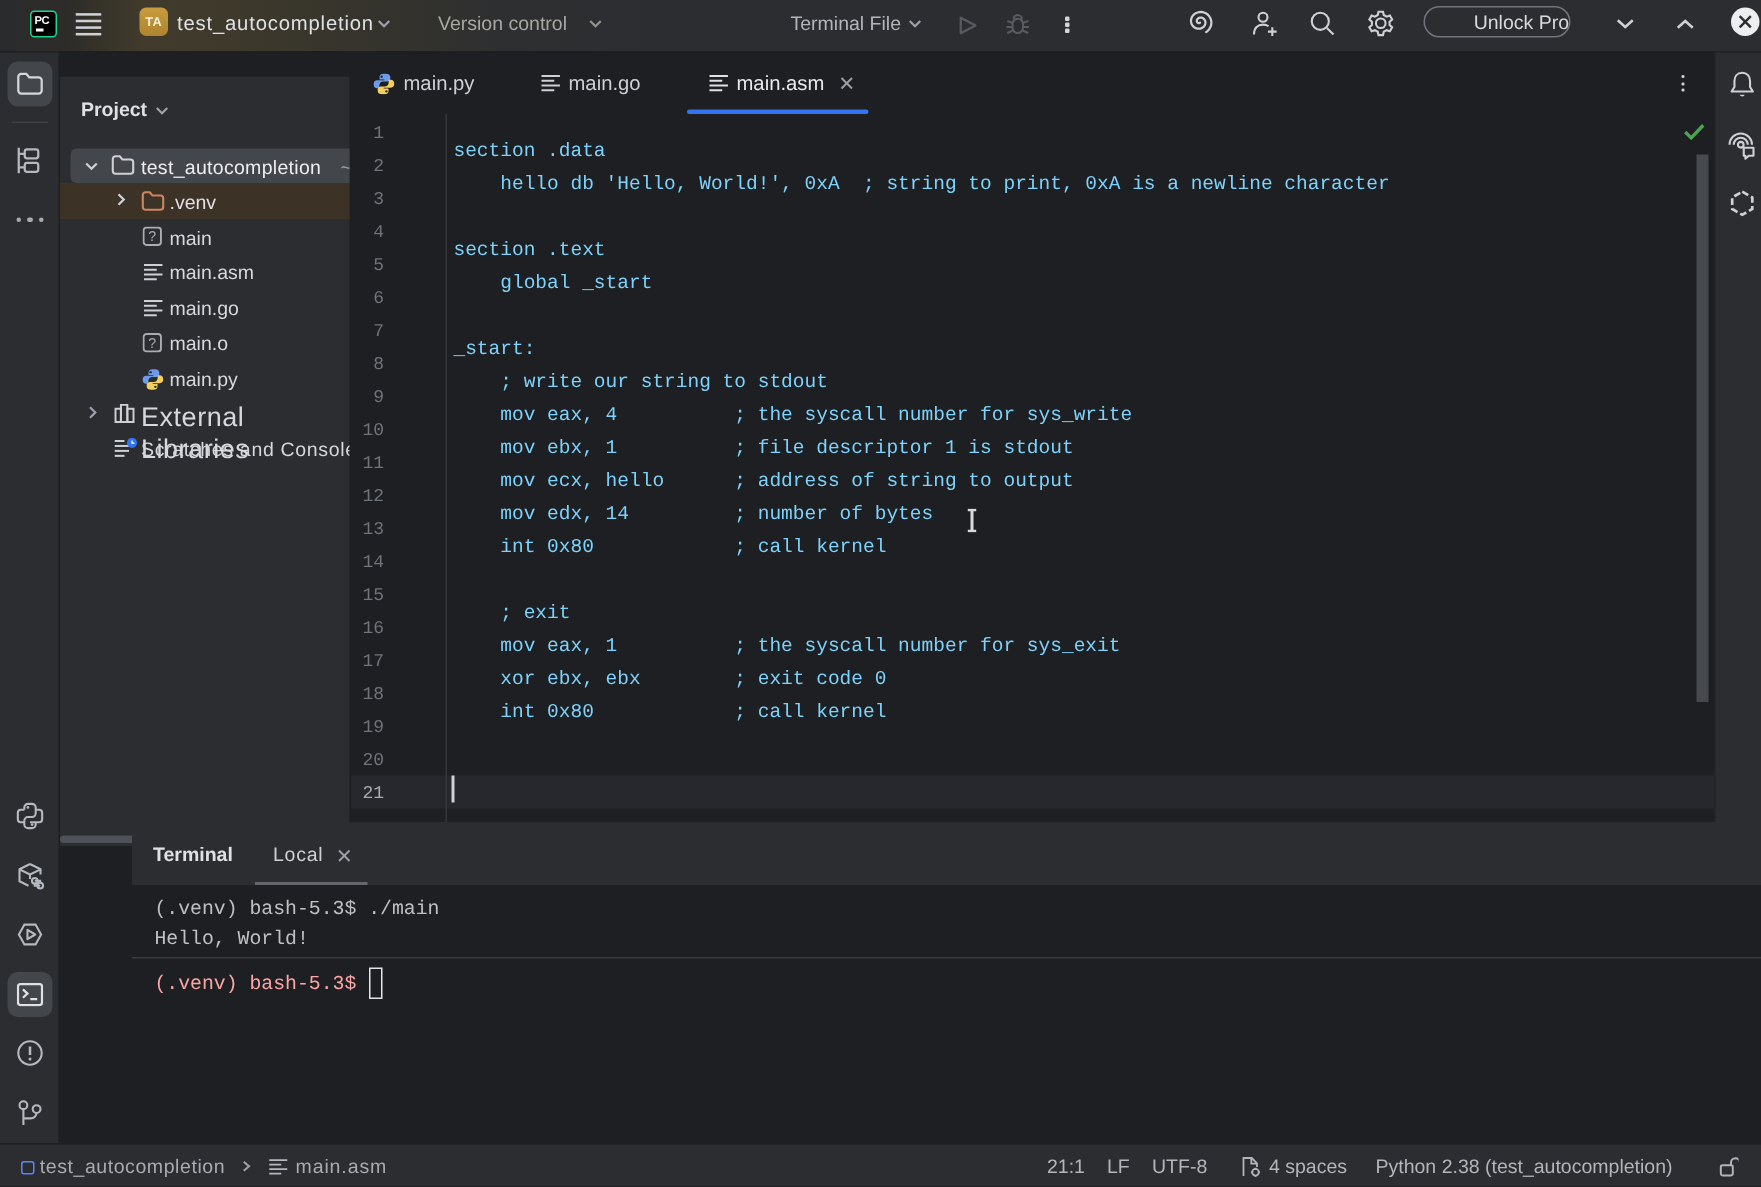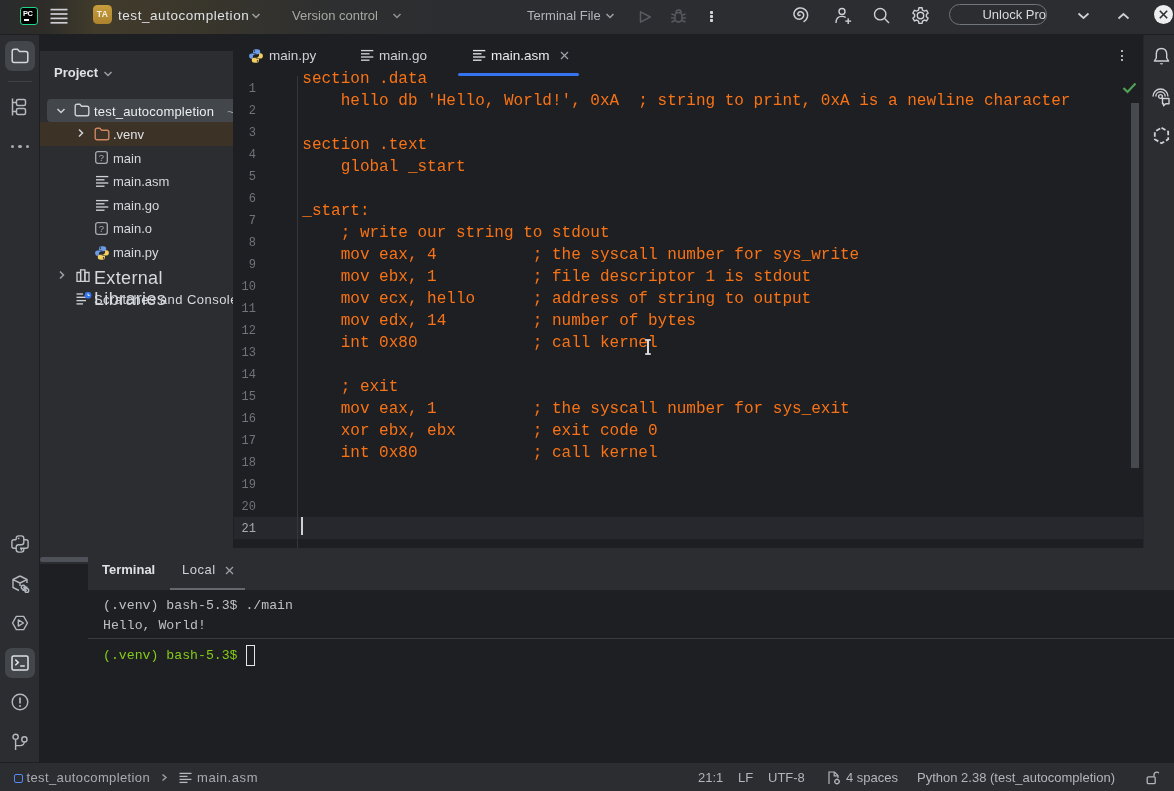--- a/index.html
+++ b/index.html
@@ -345,21 +345,21 @@
 13
 14
 15
 16
 17
 18
 19
 20
 <span style="color:#a9abb0">21</span></div>
 
-  <pre class="abs" style="left:68.3px;top:33px;font-size:16px;line-height:22px;color:#f97316;">section .data
+  <pre class="abs" style="left:68.3px;top:55px;font-size:13px;line-height:22px;color:#7dd3fc;">section .data
     hello db 'Hello, World!', 0xA  ; string to print, 0xA is a newline character
 
 section .text
     global _start
 
 _start:
     ; write our string to stdout
     mov eax, 4          ; the syscall number for sys_write
     mov ebx, 1          ; file descriptor 1 is stdout
     mov ecx, hello      ; address of string to output
@@ -425,21 +425,21 @@
         <line x1="9" y1="2" x2="2" y2="9"></line>
       </g>
   </svg>
   <div class="abs" style="left:82px;top:40px;width:75px;height:2px;background:#64676b;"></div>
 
   <pre class="abs" style="left:15px;top:48px;font-size:13.2px;line-height:20px;color:#bec0c4;">(.venv) bash-5.3$ ./main
 Hello, World!</pre>
 
   <div class="abs" style="left:0;top:90px;width:1103px;height:1px;background:#393b40;"></div>
 
-  <pre class="abs" style="left:15px;top:98px;font-size:13.2px;line-height:20px;color:#84cc16;text-align:center;">(.venv) bash-5.3$</pre>
+  <pre class="abs" style="left:15px;top:98px;font-size:13.2px;line-height:20px;color:#fca5a5;text-align:center;">(.venv) bash-5.3$</pre>
 
   <div class="abs" style="left:157.5px;top:97px;width:9.5px;height:21px;border:1.7px solid #e3e5e8;"></div>
 </div>
 
 <div class="abs" id="statusbar" style="left:0;top:762px;width:1174px;height:29px;background:#2b2d30;border-top:1px solid #1e1f22;">
   <div class="abs" style="left:14px;top:11px;width:8.5px;height:8.5px;border:1.5px solid #548af7;border-radius:2px;"></div>
   <div class="abs" style="left:26.5px;top:7px;font-size:13px;letter-spacing:0.38px;color:#a8abb2;">test_autocompletion</div>
   <svg class="abs" style="left:160px;top:10px" width="8" height="9" viewBox="0 0 8 9">
       <path d="M2.5 1.5 L6 4.5 L2.5 7.5" fill="none" stroke="#9da0a8" stroke-width="1.4"></path>
     </svg>

